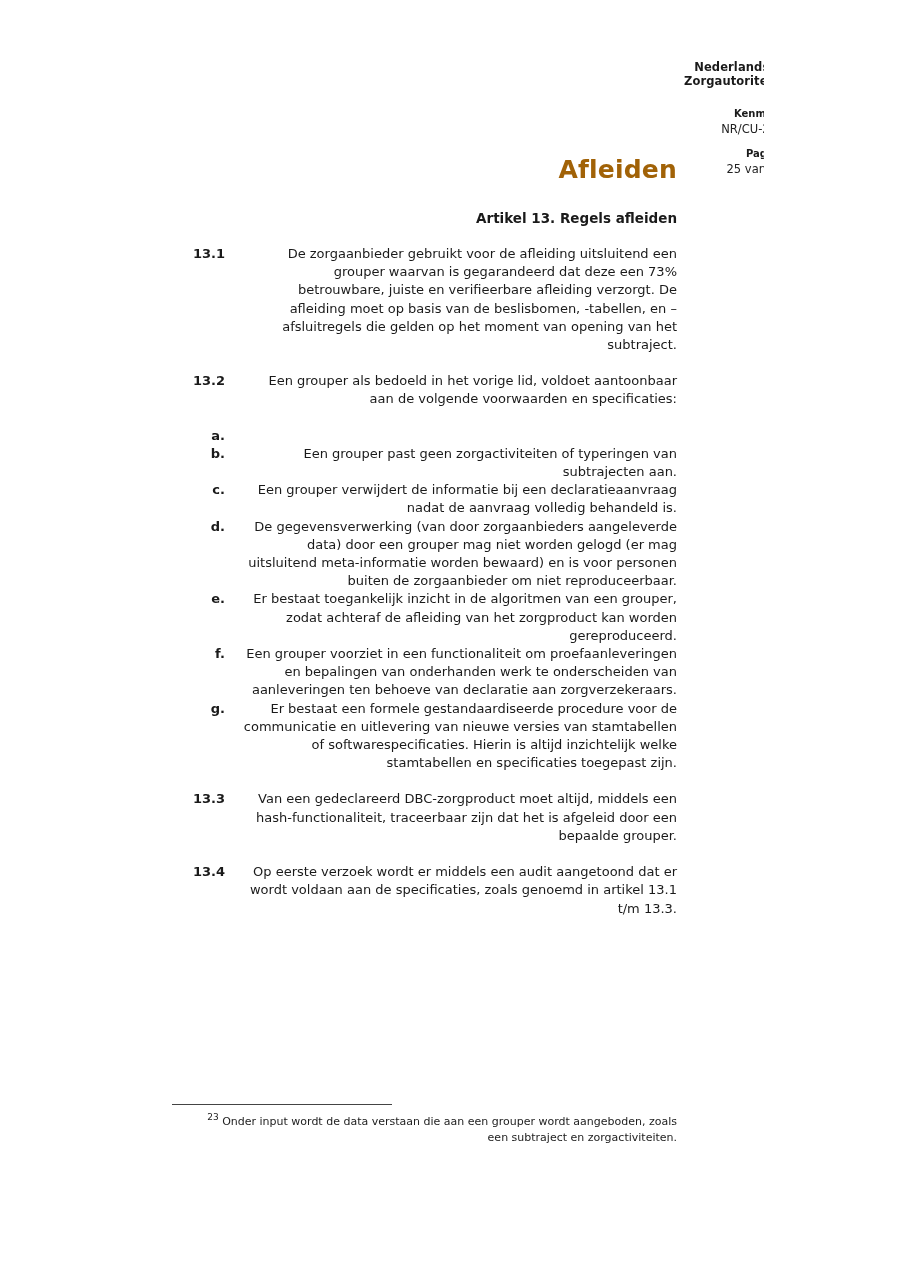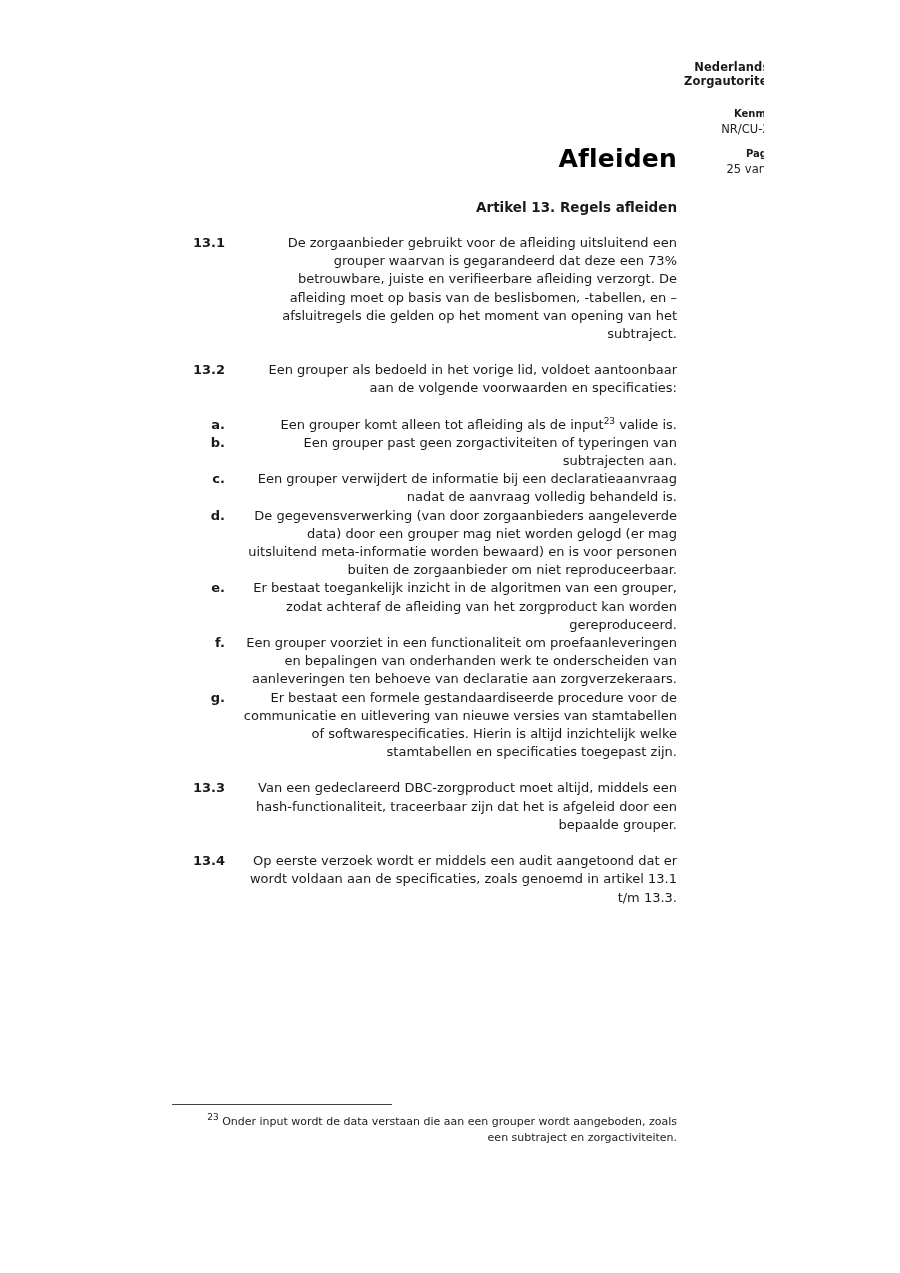--- a/index.html
+++ b/index.html
@@ -44,22 +44,22 @@
   
   .content {
     position: absolute;
     left: 172px;
     top: 140px;
     width: 505px;
   }
   .doc-title {
     font-size: 25px;
     font-weight: bold;
-    color: #000000;
-    margin: 4px 0 26px 0;
+    color: #a16207;
+    margin: 15px 0 26px 0;
     letter-spacing: 0.2px;
   }
   .article-heading {
     font-size: 13.5px;
     font-weight: bold;
     margin: 0 0 19px 0;
   }
   .row {
     display: grid;
     grid-template-columns: 53px 1fr;
@@ -117,21 +117,20 @@
     </div>
 
     <div class="row gap">
       <span class="lbl">13.2</span>
       <span class="txt">Een grouper als bedoeld in het vorige lid, voldoet aantoonbaar
 aan de volgende voorwaarden en specificaties:</span>
     </div>
 
     <div class="row gap">
       <span class="lbl">a.</span>
-      <span class="txt"><span>Een grouper komt alleen tot afleiding als de input</span><sup>23</sup><span> valide is.</span></span>
     </div>
 
     <div class="row">
       <span class="lbl">b.</span>
       <span class="txt">Een grouper past geen zorgactiviteiten of typeringen van
 subtrajecten aan.</span>
     </div>
 
     <div class="row">
       <span class="lbl">c.</span>

